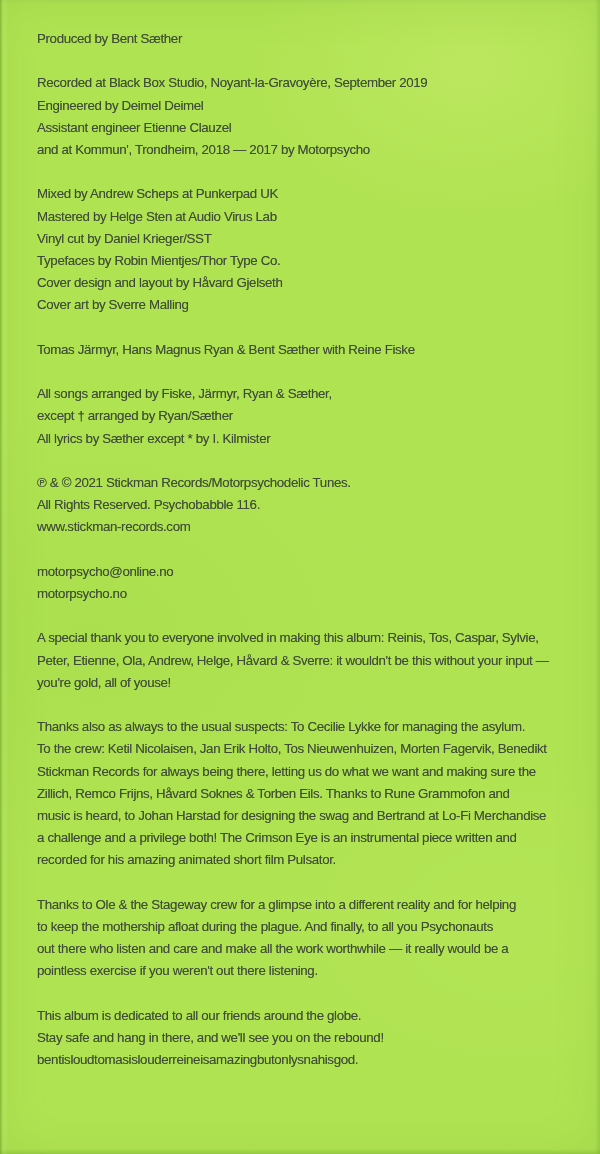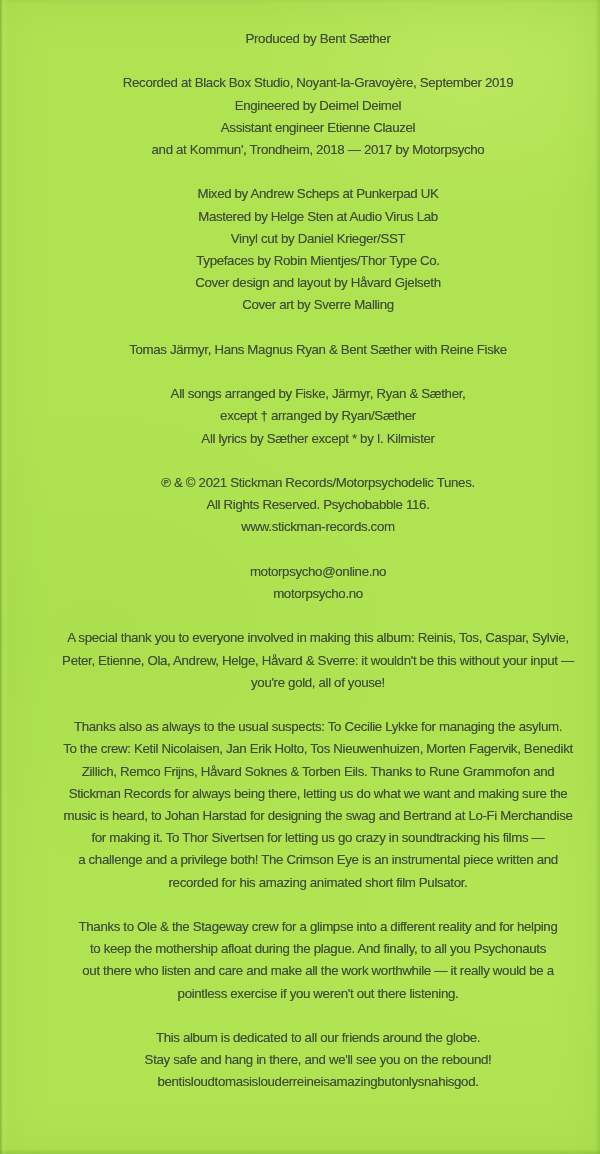--- a/index.html
+++ b/index.html
@@ -26,21 +26,20 @@
     box-shadow: inset 0 0 46px rgba(118,168,48,0.20);
   }
   .content {
     position: absolute;
     top: 28px; left: 37px; right: 1px;
     color: #3f4d37;
     font-size: 13.3px;
     letter-spacing: -0.35px;
     line-height: var(--lh);
     text-shadow: 0 0 0.5px rgba(63,77,55,0.55);
-    text-align: center;
   }
   .block { margin-bottom: var(--lh); }
   .block:last-child { margin-bottom: 13px; }
   .line { white-space: nowrap; }
 </style>
 </head>
 <body>
 
 <div class="paper">
   <main class="content">
@@ -88,24 +87,23 @@
 
     <div class="block">
       <div class="line">A special thank you to everyone involved in making this album: Reinis, Tos, Caspar, Sylvie,</div>
       <div class="line">Peter, Etienne, Ola, Andrew, Helge, Håvard &amp; Sverre: it wouldn't be this without your input —</div>
       <div class="line">you're gold, all of youse!</div>
     </div>
 
     <div class="block">
       <div class="line">Thanks also as always to the usual suspects: To Cecilie Lykke for managing the asylum.</div>
       <div class="line">To the crew: Ketil Nicolaisen, Jan Erik Holto, Tos Nieuwenhuizen, Morten Fagervik, Benedikt</div>
+      <div class="line">Stickman Records for always being there, letting us do what we want and making sure the</div>
       <div class="line">Zillich, Remco Frijns, Håvard Soknes &amp; Torben Eils. Thanks to Rune Grammofon and</div>
-      <div class="line">Stickman Records for always being there, letting us do what we want and making sure the</div>
       <div class="line">music is heard, to Johan Harstad for designing the swag and Bertrand at Lo-Fi Merchandise</div>
-      <div class="line">for making it. To Thor Sivertsen for letting us go crazy in soundtracking his films —</div>
       <div class="line">a challenge and a privilege both! The Crimson Eye is an instrumental piece written and</div>
       <div class="line">recorded for his amazing animated short film Pulsator.</div>
     </div>
 
     <div class="block">
       <div class="line">Thanks to Ole &amp; the Stageway crew for a glimpse into a different reality and for helping</div>
       <div class="line">to keep the mothership afloat during the plague. And finally, to all you Psychonauts</div>
       <div class="line">out there who listen and care and make all the work worthwhile — it really would be a</div>
       <div class="line">pointless exercise if you weren't out there listening.</div>
     </div>

